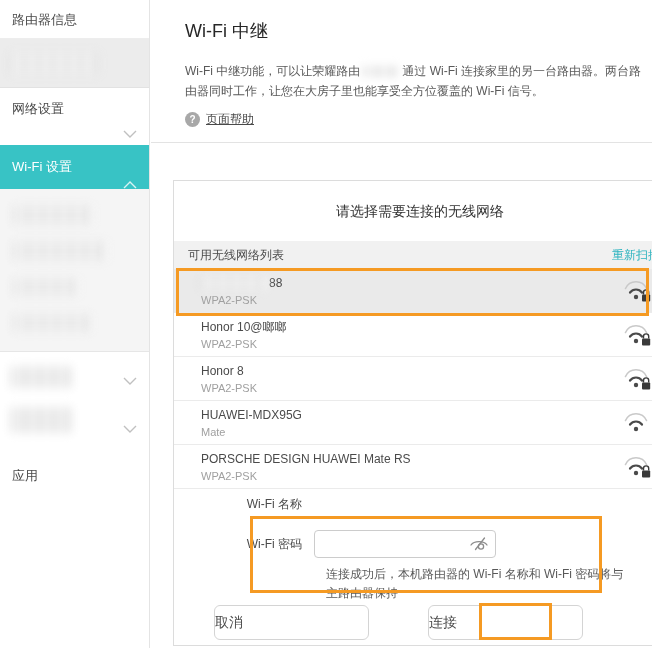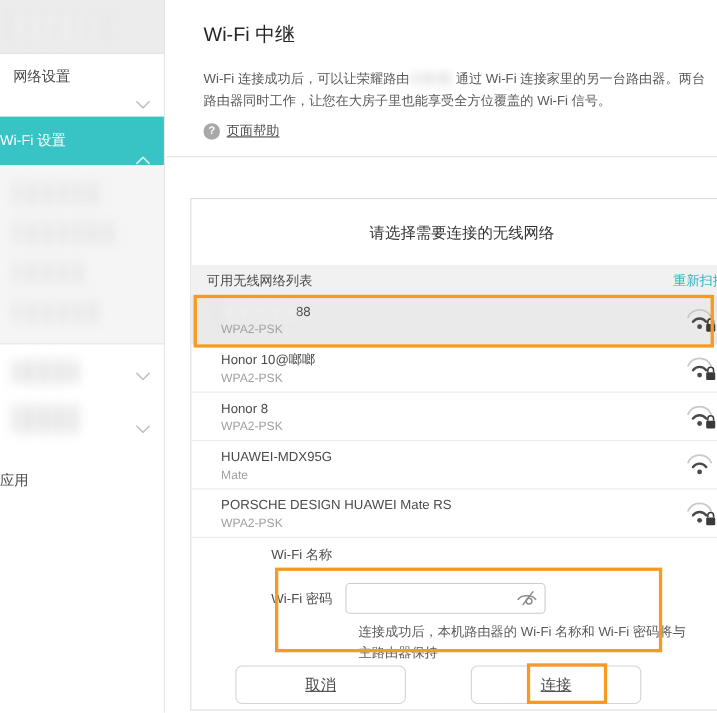--- a/index.html
+++ b/index.html
@@ -14,25 +14,25 @@
   
   .sidebar {
     position:absolute; left:0; top:0; width:150px; height:648px;
     background:#fff; border-right:1px solid #e4e4e4;
   }
   .side-row { position:relative; font-size:13px; color:#4a4a4a; }
   .side-row .chev { position:absolute; right:12px; top:50%; margin-top:-4px; }
   .row-router { height:39px; line-height:39px; padding-left:12px; border-bottom:1px solid #ededed; }
   .row-blur2 { height:49px; background:#ececec; border-bottom:1px solid #e2e2e2; }
   .row-network { height:57px; line-height:41px; padding-left:12px; }
-  .row-wifi { height:44px; line-height:44px; padding-left:0; background:#38c3c5; color:#ffffff; }
+  .row-wifi { height:44px; line-height:44px; padding-left:12px; background:#38c3c5; color:#ffffff; }
   .submenu { height:163px; background:#f5f5f5; border-bottom:1px solid #e6e6e6; position:relative; }
   .row-collapsed1 { height:49px; }
   .row-collapsed2 { height:47px; }
-  .row-apps { height:40px; line-height:40px; margin-top:8px; }
+  .row-apps { height:40px; line-height:40px; padding-left:12px; margin-top:8px; }
   
   .blurred {
     background:repeating-linear-gradient(90deg,#d6d6d6 0,#fbfbfb 7px,#e3e3e3 14px);
     filter:blur(5px); border-radius:2px; display:inline-block;
   }
   .b-side2 { position:absolute; left:10px; top:13px; width:90px; height:23px; }
   .b-sub1 { position:absolute; left:14px; top:16px; width:80px; height:20px; }
   .b-sub2 { position:absolute; left:14px; top:52px; width:94px; height:20px; }
   .b-sub3 { position:absolute; left:14px; top:89px; width:66px; height:18px; }
   .b-sub4 { position:absolute; left:14px; top:125px; width:78px; height:18px; }
@@ -90,34 +90,37 @@
   }
   .b-name { width:42px; height:12px; margin-right:1px; }
   .eye-btn { position:absolute; right:6px; top:5px; cursor:pointer; }
   .form-hint {
     position:absolute; left:152px; top:384px; width:300px;
     font-size:12px; color:#595959; line-height:19px;
   }
   .btn {
     position:absolute; top:424px; width:155px; height:35px; background:#fff;
     border:1px solid #d4d4d4; border-radius:6px; font-size:14px; color:#4a4a4a;
-    text-align:center; line-height:33px; cursor:pointer;text-decoration:underline;
+    line-height:33px; cursor:pointer;
   }
   .btn-cancel { left:40px; }
   .btn-connect { left:254px; }
   
   .annot { position:absolute; border:3px solid #f59a23; pointer-events:none; z-index:10; }
   .annot-row { left:176px; top:268px; width:473px; height:48px; }
   .annot-pass { left:250px; top:516px; width:352px; height:77px; }
   .annot-connect { left:479px; top:603px; width:73px; height:37px; }
 </style>
 </head>
 <body>
 
 <div class="sidebar">
+  <div class="side-row row-router">
+    <span>路由器信息</span>
+  </div>
 
   <div class="side-row row-blur2">
     <span class="blurred b-side2"></span>
   </div>
 
   <div class="side-row row-network">
     <span>网络设置</span>
     <span class="chev">
       <svg width="14" height="8" viewBox="0 0 14 8">
           <polyline points="1,1 7,7 13,1" fill="none" stroke="#c0c0c0" stroke-width="1.4"></polyline>
@@ -160,21 +163,21 @@
   </div>
 
   <div class="side-row row-apps">
     <span>应用</span>
   </div>
 </div>
 
 <div class="main-title">Wi-Fi 中继</div>
 
 <div class="main-desc">
-  <span>Wi-Fi 连接成功后，可以让荣耀路由</span><span class="blurred b-desc"></span><span>通过 Wi-Fi 连接家里的另一台路由器。两台路由器同时工作，让您在大房子里也能享受全方位覆盖的 Wi-Fi 信号。</span>
+  <span>Wi-Fi 中继功能，可以让荣耀路由</span><span class="blurred b-desc"></span><span>通过 Wi-Fi 连接家里的另一台路由器。两台路由器同时工作，让您在大房子里也能享受全方位覆盖的 Wi-Fi 信号。</span>
 </div>
 
 <div class="help-link">
   <span class="q-circle">?</span>
   <span class="q-text">页面帮助</span>
 </div>
 
 <div class="header-divider"></div>
 
 <div class="panel">

